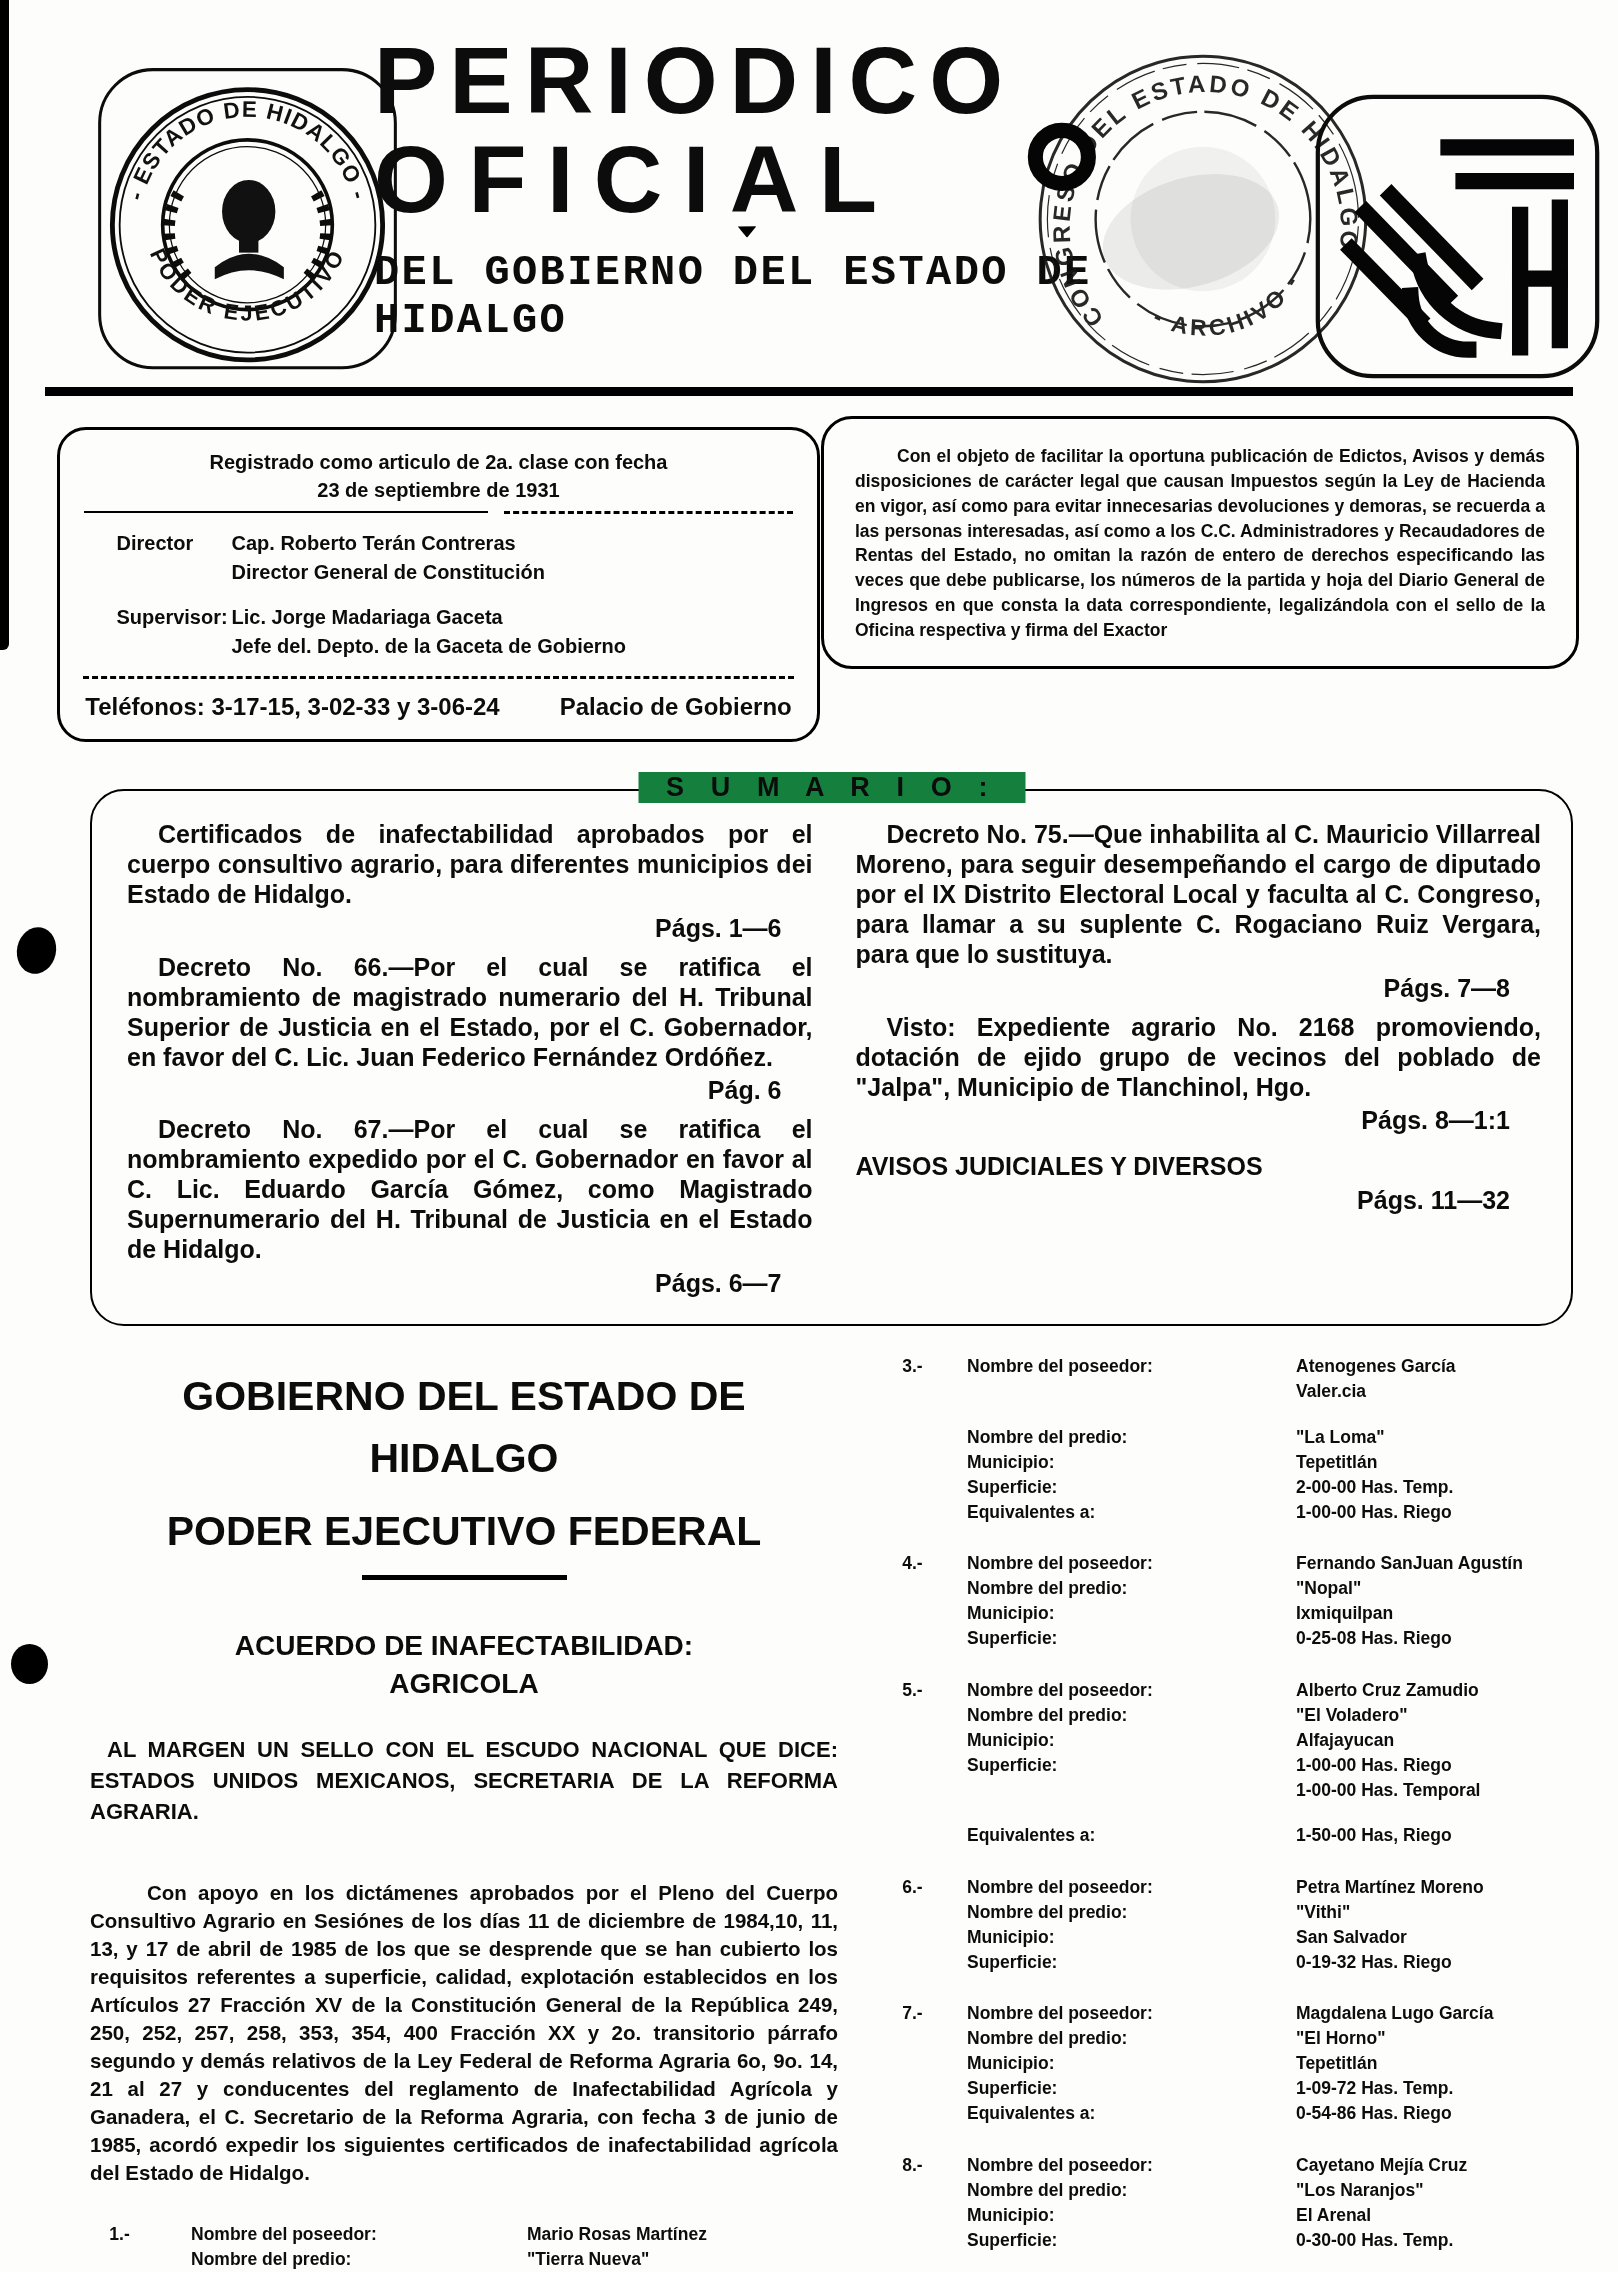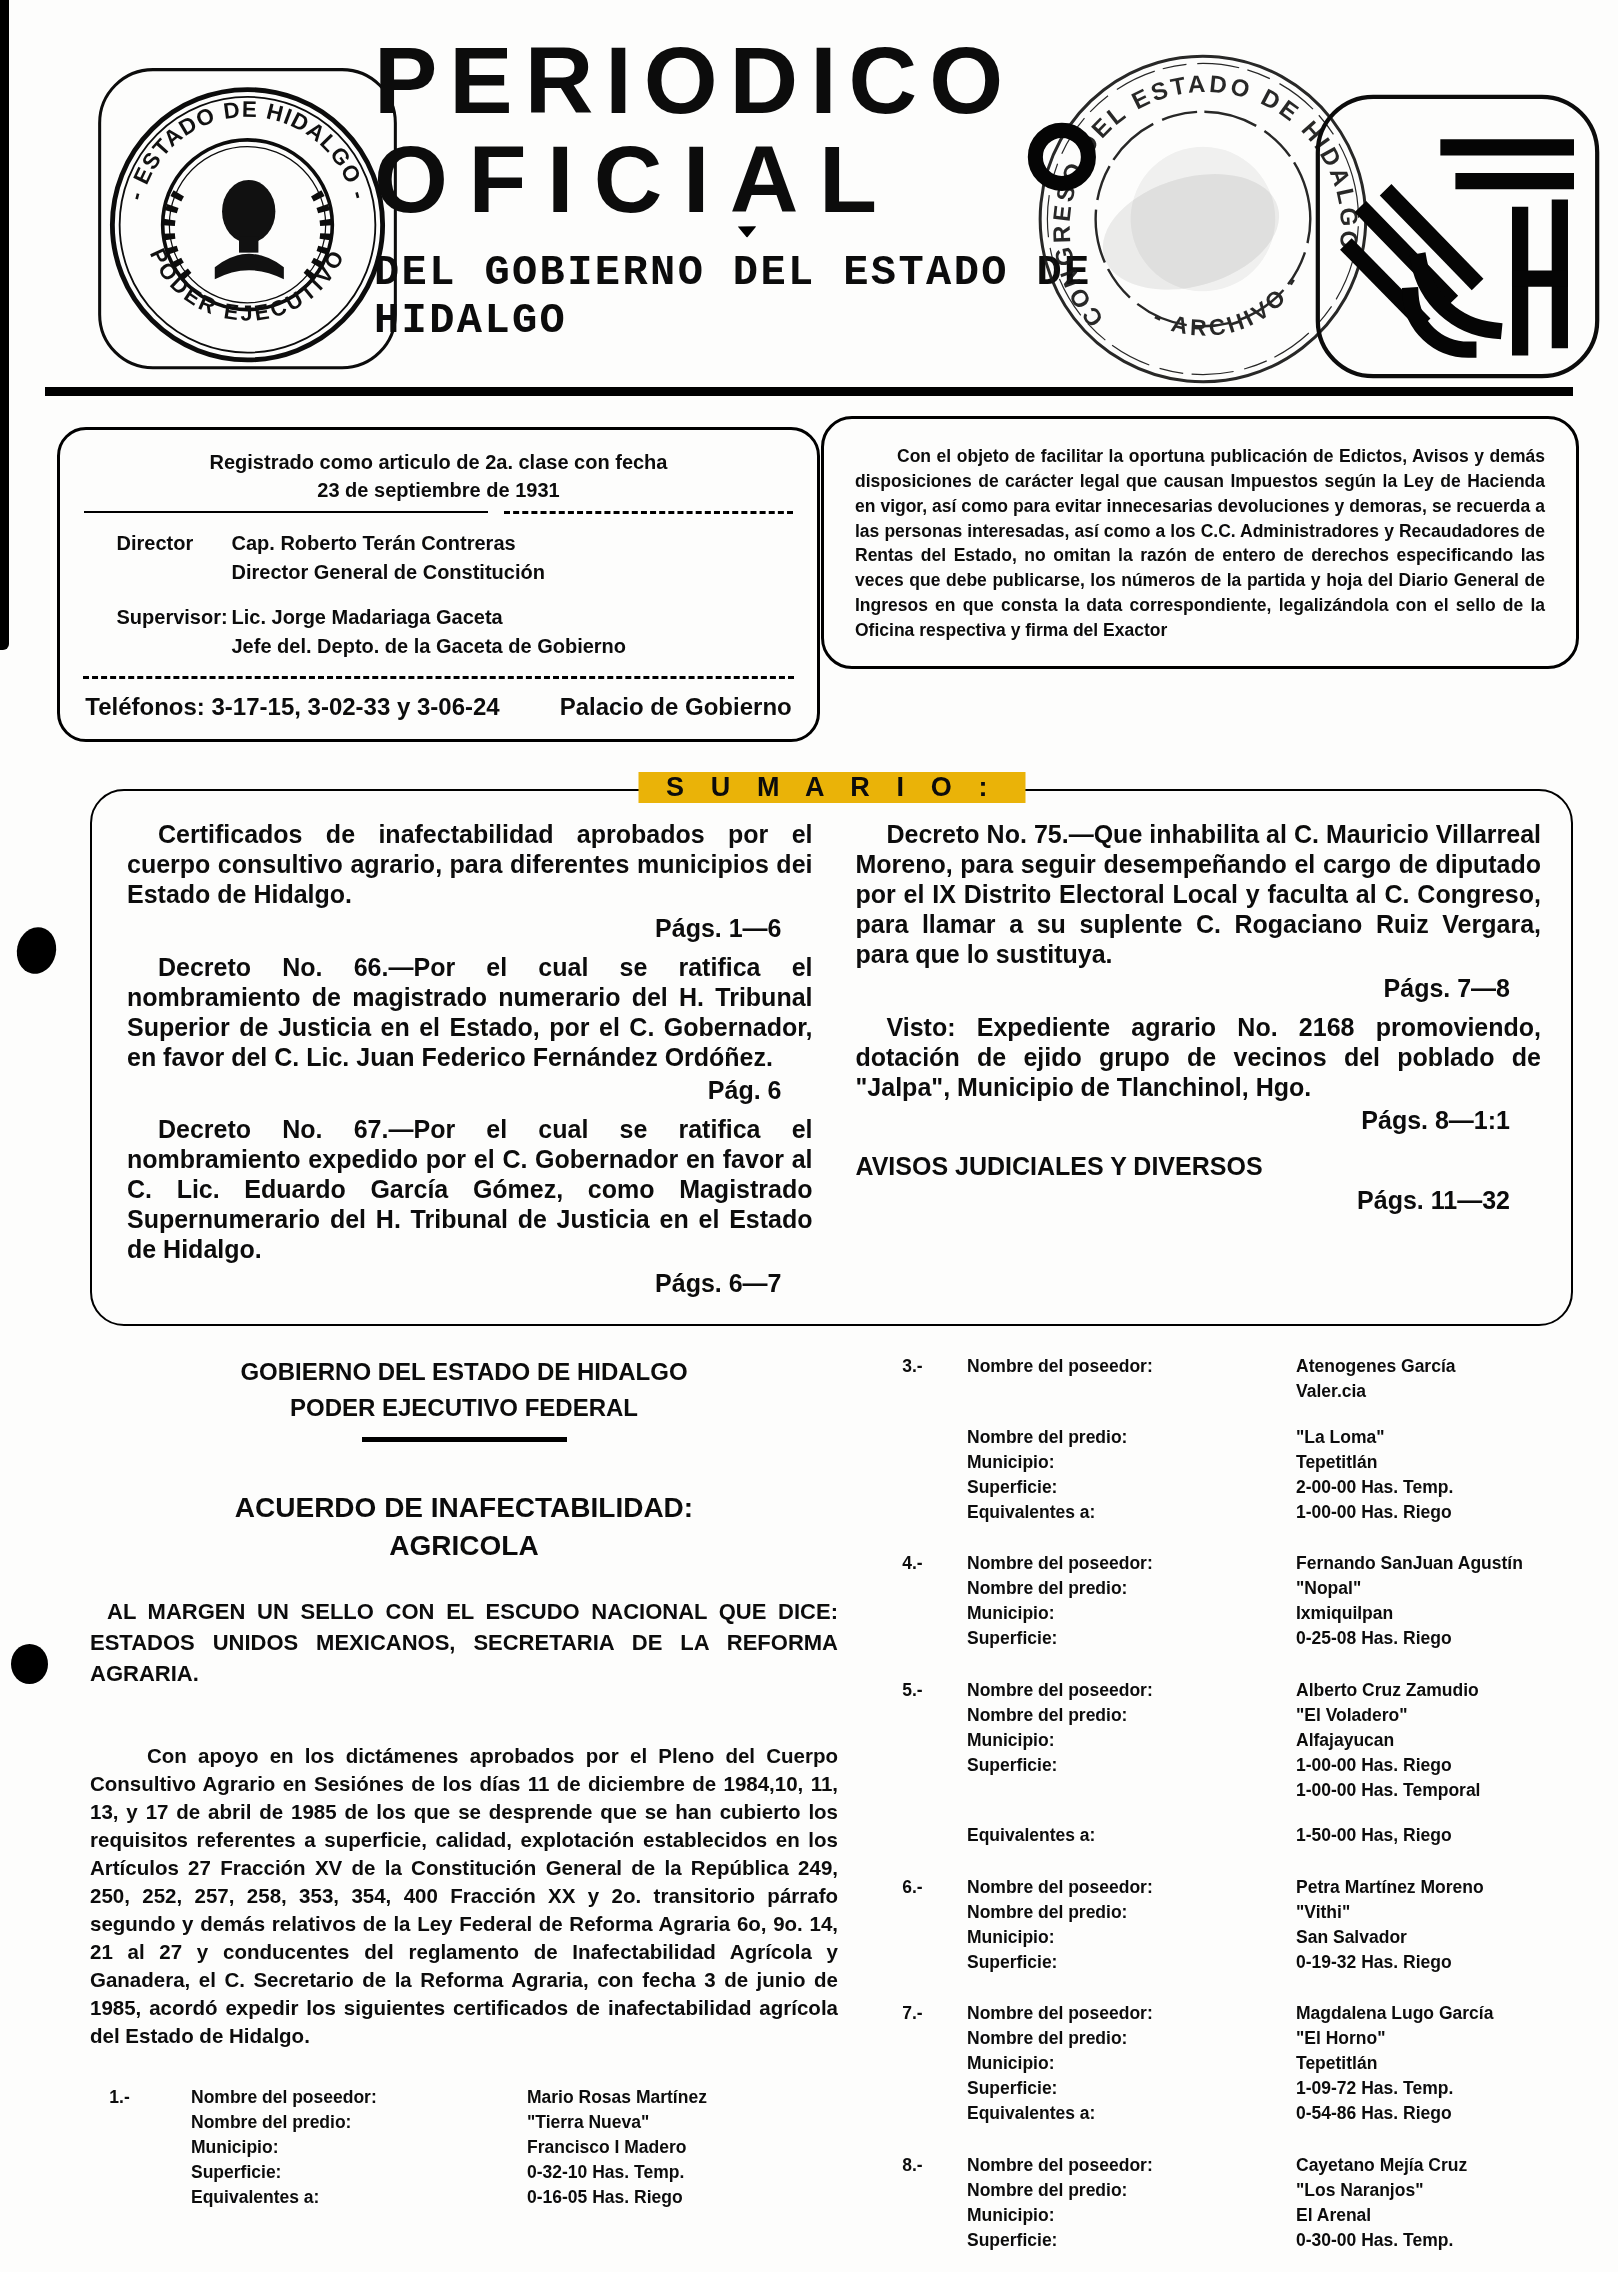--- a/index.html
+++ b/index.html
@@ -38,31 +38,31 @@
   .rb-row{display:flex;margin-top:3.6px;}
   .rb-label{flex:0 0 151px;padding-left:36px;box-sizing:border-box;}
   .rb-val{flex:1;}
   .rb-sub{margin-left:151px;}
   .rb-rule2{border-top:3px dashed #000;margin:15.7px 2.4px 11px;}
   .rb-phones{display:flex;justify-content:space-between;font-size:24px;padding:0 4.8px;}
   .noticebox{flex:1;box-sizing:border-box;border:3.6px solid #000;border-radius:31px;padding:25px 31px 23px;margin-top:-11px;}
   .noticebox p{margin:0;font-size:17.5px;line-height:1.42;text-align:justify;text-indent:42px;font-weight:700;}
   
   .sumario{position:relative;margin:47px 45px 0 90px;border:2.4px solid #000;border-radius:34px;padding:28px 30px 18px 35px;}
-  .sumario-heading{position:absolute;top:-19.3px;left:50%;transform:translateX(-50%);background:#eab308;padding:0 28px;font-size:27px;letter-spacing:9.6px;white-space:nowrap;}
+  .sumario-heading{position:absolute;top:-19.3px;left:50%;transform:translateX(-50%);background:#15803d;padding:0 28px;font-size:27px;letter-spacing:9.6px;white-space:nowrap;}
   .sumario-cols{display:flex;gap:43px;}
   .sum-col{flex:1;}
   .sum-text{margin:0;font-size:25px;line-height:30px;text-align:justify;text-indent:31px;}
   .sum-text.centered{text-align:left;text-indent:0;margin-top:15.7px;}
   .sum-pages{text-align:right;padding-right:31px;font-size:25px;margin:4.8px 0 8.4px;}
   
   .mainbody{display:flex;gap:57px;margin:28px 36px 0 90px;}
   .col-left{flex:0 0 748px;}
   .col-right{flex:1;}
-  .org1,.org2{margin:0;text-align:center;font-size:24px;line-height:1.5;}
+  .org1,.org2{margin:12px;text-align:center;font-size:41px;line-height:1.5;}
   .org-rule{width:205px;height:5.4px;background:#000;margin:11px auto 0;}
   .acuerdo{margin-top:47px;text-align:center;font-size:28px;line-height:1.35;}
   .margin-para{margin:31px 0 0;font-size:22px;line-height:1.42;text-align:justify;text-indent:17px;}
   .support-para{margin:52px 0 0;font-size:20.5px;line-height:28px;text-align:justify;text-indent:57px;}
   
   .records{margin-top:35px;}
   .col-right .records{margin-top:0;}
   .record{display:flex;margin-bottom:26.5px;font-size:17.5px;line-height:25px;}
   .col-left .rec-num{flex:0 0 101px;padding-left:19.3px;box-sizing:border-box;}
   .col-right .rec-num{flex:0 0 72px;padding-left:7.2px;box-sizing:border-box;}

